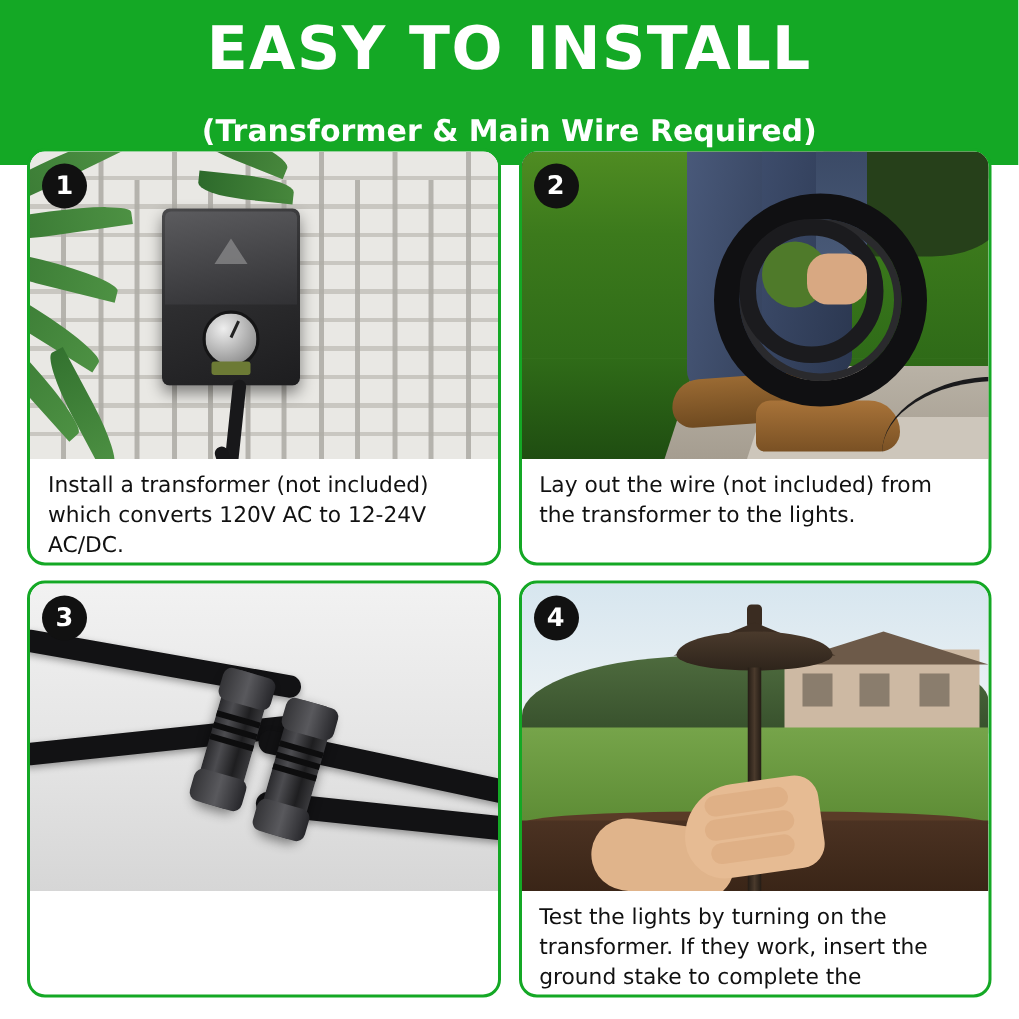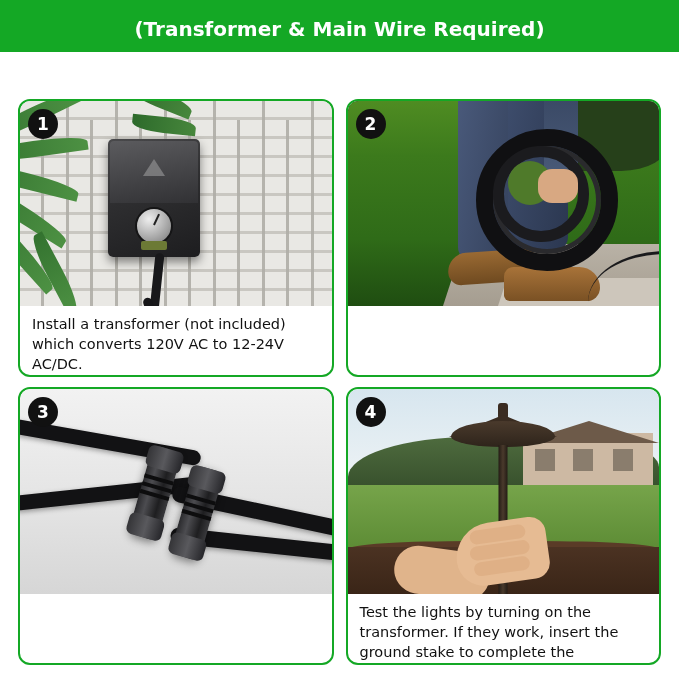--- a/index.html
+++ b/index.html
@@ -26,21 +26,21 @@
     font-weight:bold;
     letter-spacing:1px;
     line-height:46px;
     font-family:"DejaVu Sans", sans-serif;
   }
   .header-sub{
     color:#ffffff;
     font-size:20px;
     font-weight:bold;
     line-height:26px;
-    margin-top:6px;
+    margin-top:18px;
     font-family:"DejaVu Sans", sans-serif;
   }
 
   
   .grid{
     position:absolute;
     top:95px;left:0;
     width:679px;height:584px;
     display:grid;
     grid-template-columns:1fr 1fr;
@@ -182,20 +182,21 @@
   .hand4{position:absolute;left:108px;top:132px;width:92px;height:62px;background:#e6bb93;border-radius:40px 18px 18px 30px;transform:rotate(-8deg);}
   .finger{position:absolute;background:#dfb086;border-radius:12px;}
   .arm4{position:absolute;left:46px;top:160px;width:96px;height:48px;background:#e0b48b;border-radius:24px;transform:rotate(8deg);}
 </style>
 </head>
 <body>
 
 <div class="page">
 
   <div class="header">
+    <div class="header-title">EASY TO INSTALL</div>
     <div class="header-sub">(Transformer &amp; Main Wire Required)</div>
   </div>
 
   <div class="grid">
 
     <div class="card">
       <div class="photo">
         <div class="s1">
           <div class="brick"></div>
           <div class="brickcols"></div>
@@ -247,20 +248,21 @@
           <div class="spool"></div>
           <div class="spool2"></div>
           <div class="spool-core"></div>
           <div class="hand"></div>
 
           <div class="wire-run"></div>
           <div class="wire-run2"></div>
         </div>
         <div class="badge">2</div>
       </div>
+      <div class="caption">Lay out the wire (not included) from the transformer to the lights.</div>
     </div>
 
     <div class="card">
       <div class="photo">
         <div class="s3">
           <div class="cbl cbl-a"></div>
           <div class="cbl cbl-b"></div>
           <div class="cbl cbl-c"></div>
           <div class="cbl cbl-d"></div>
 

